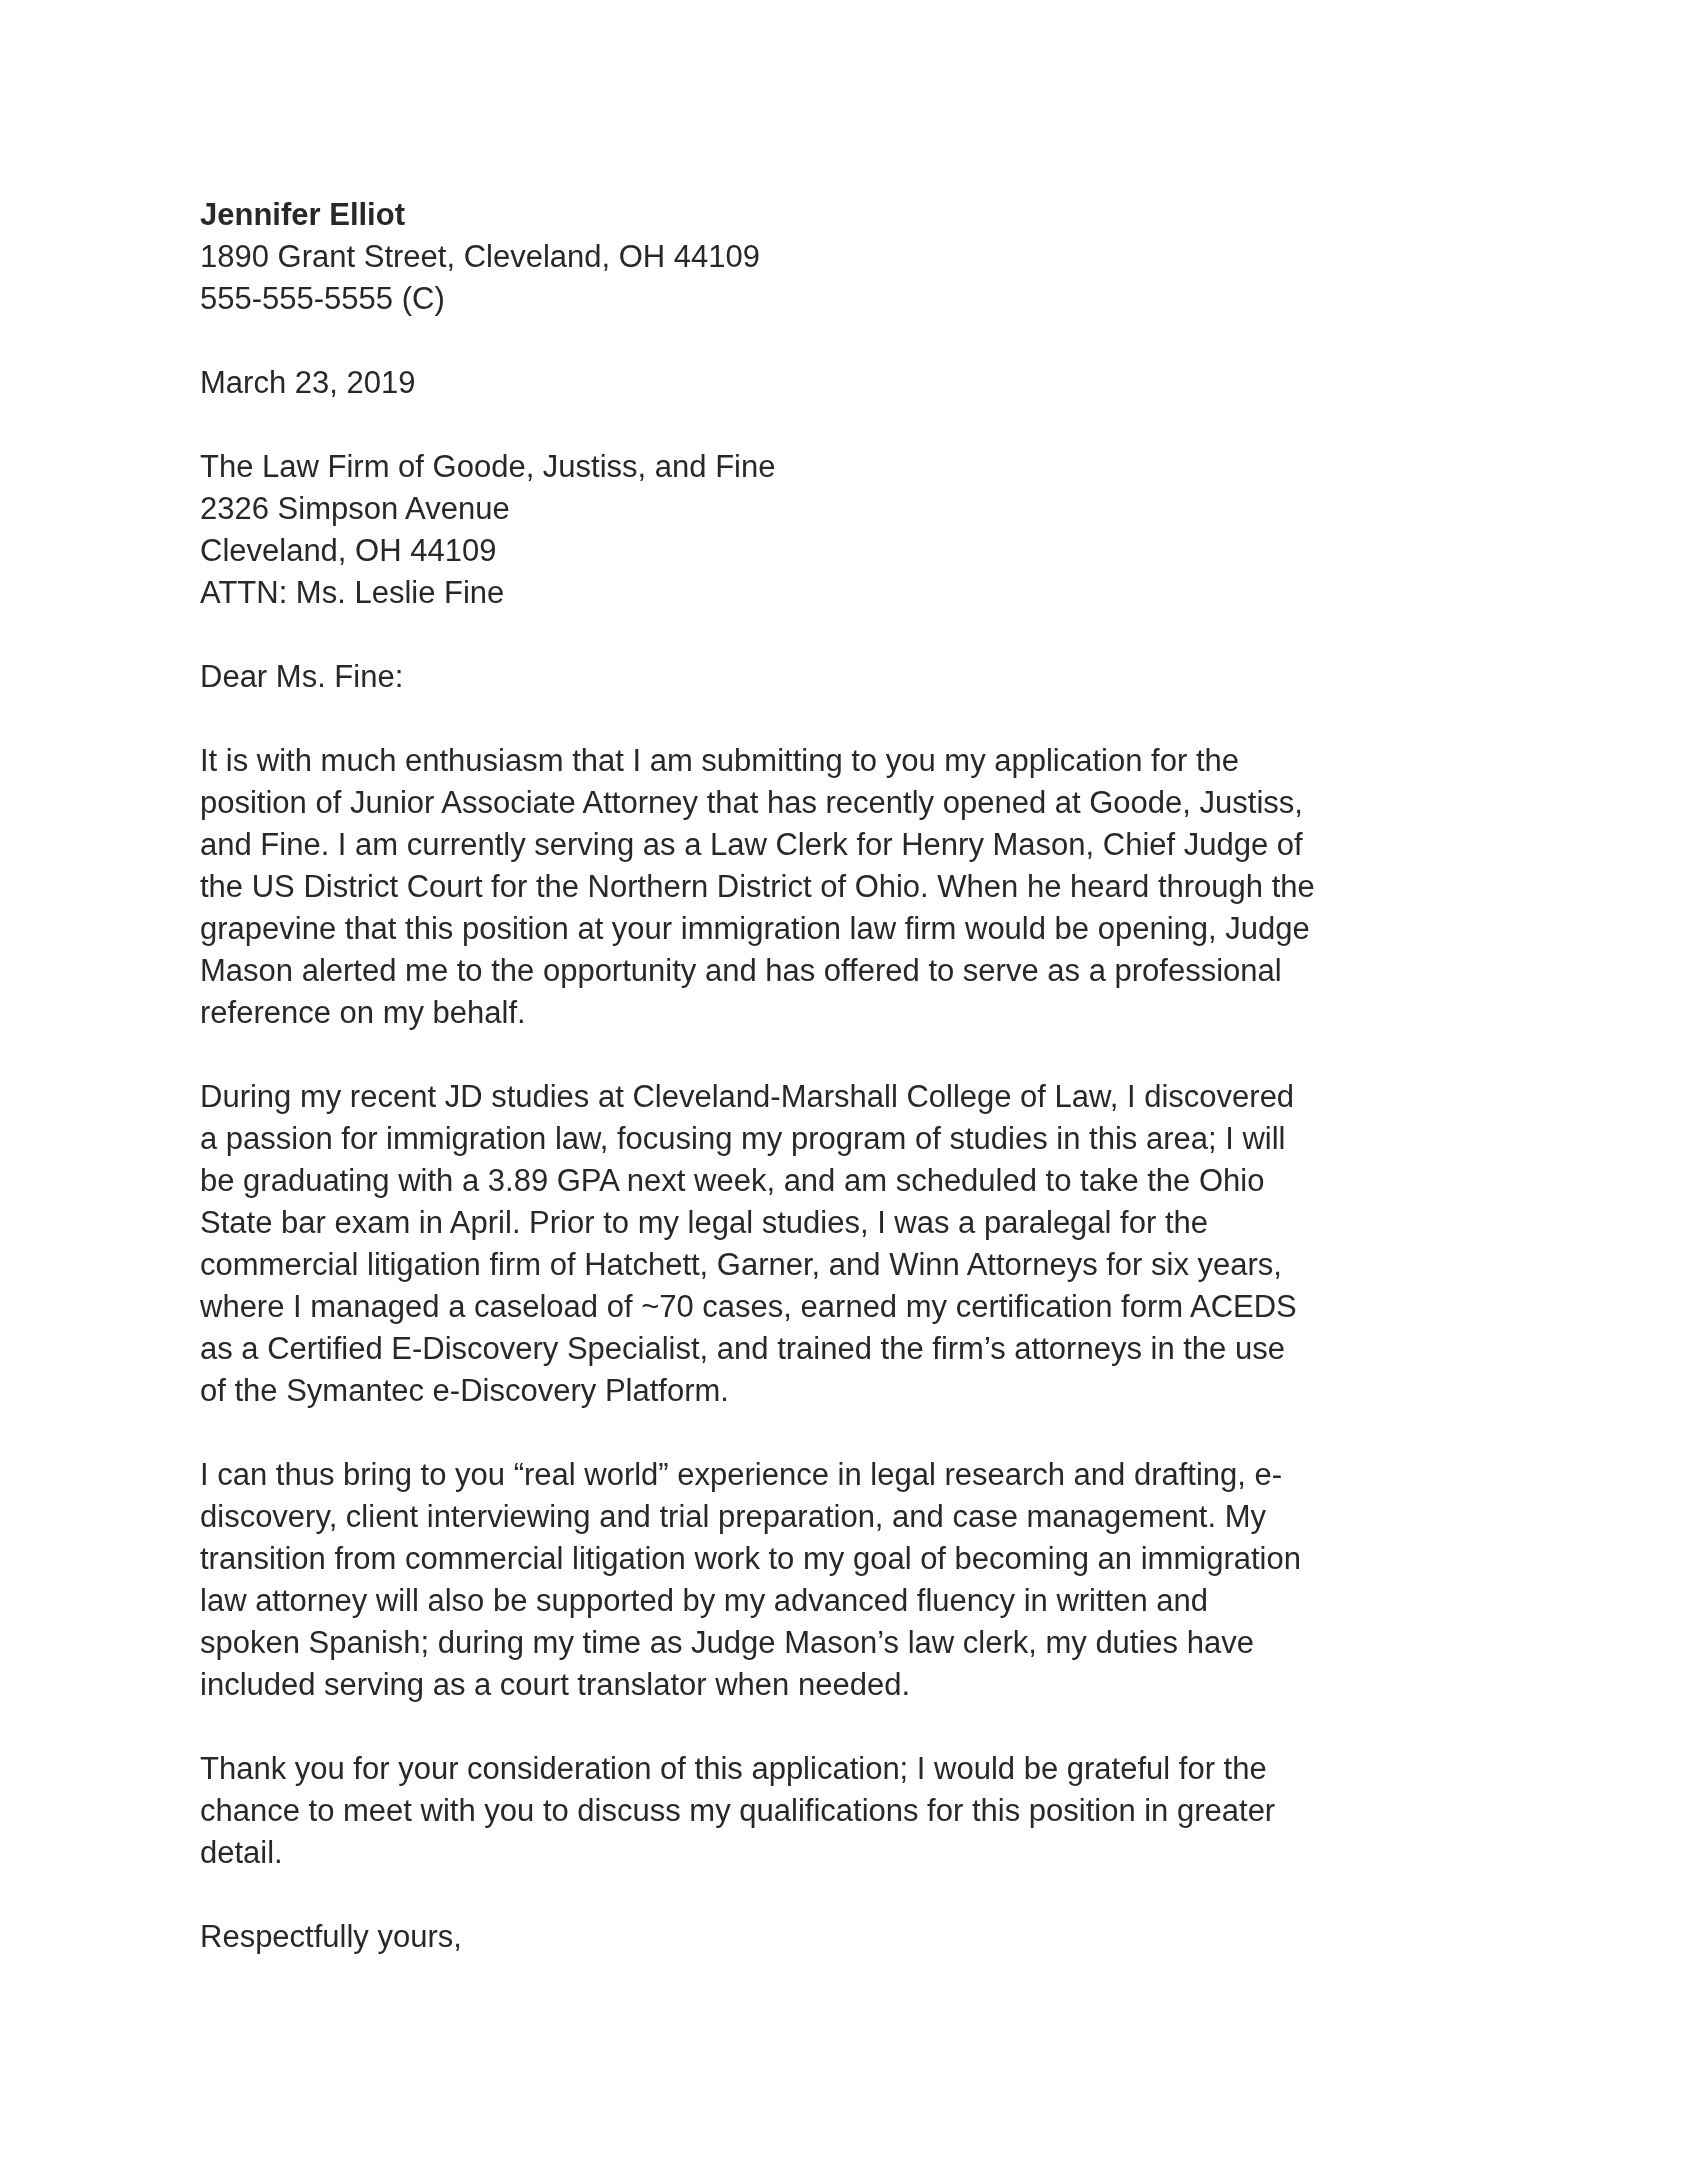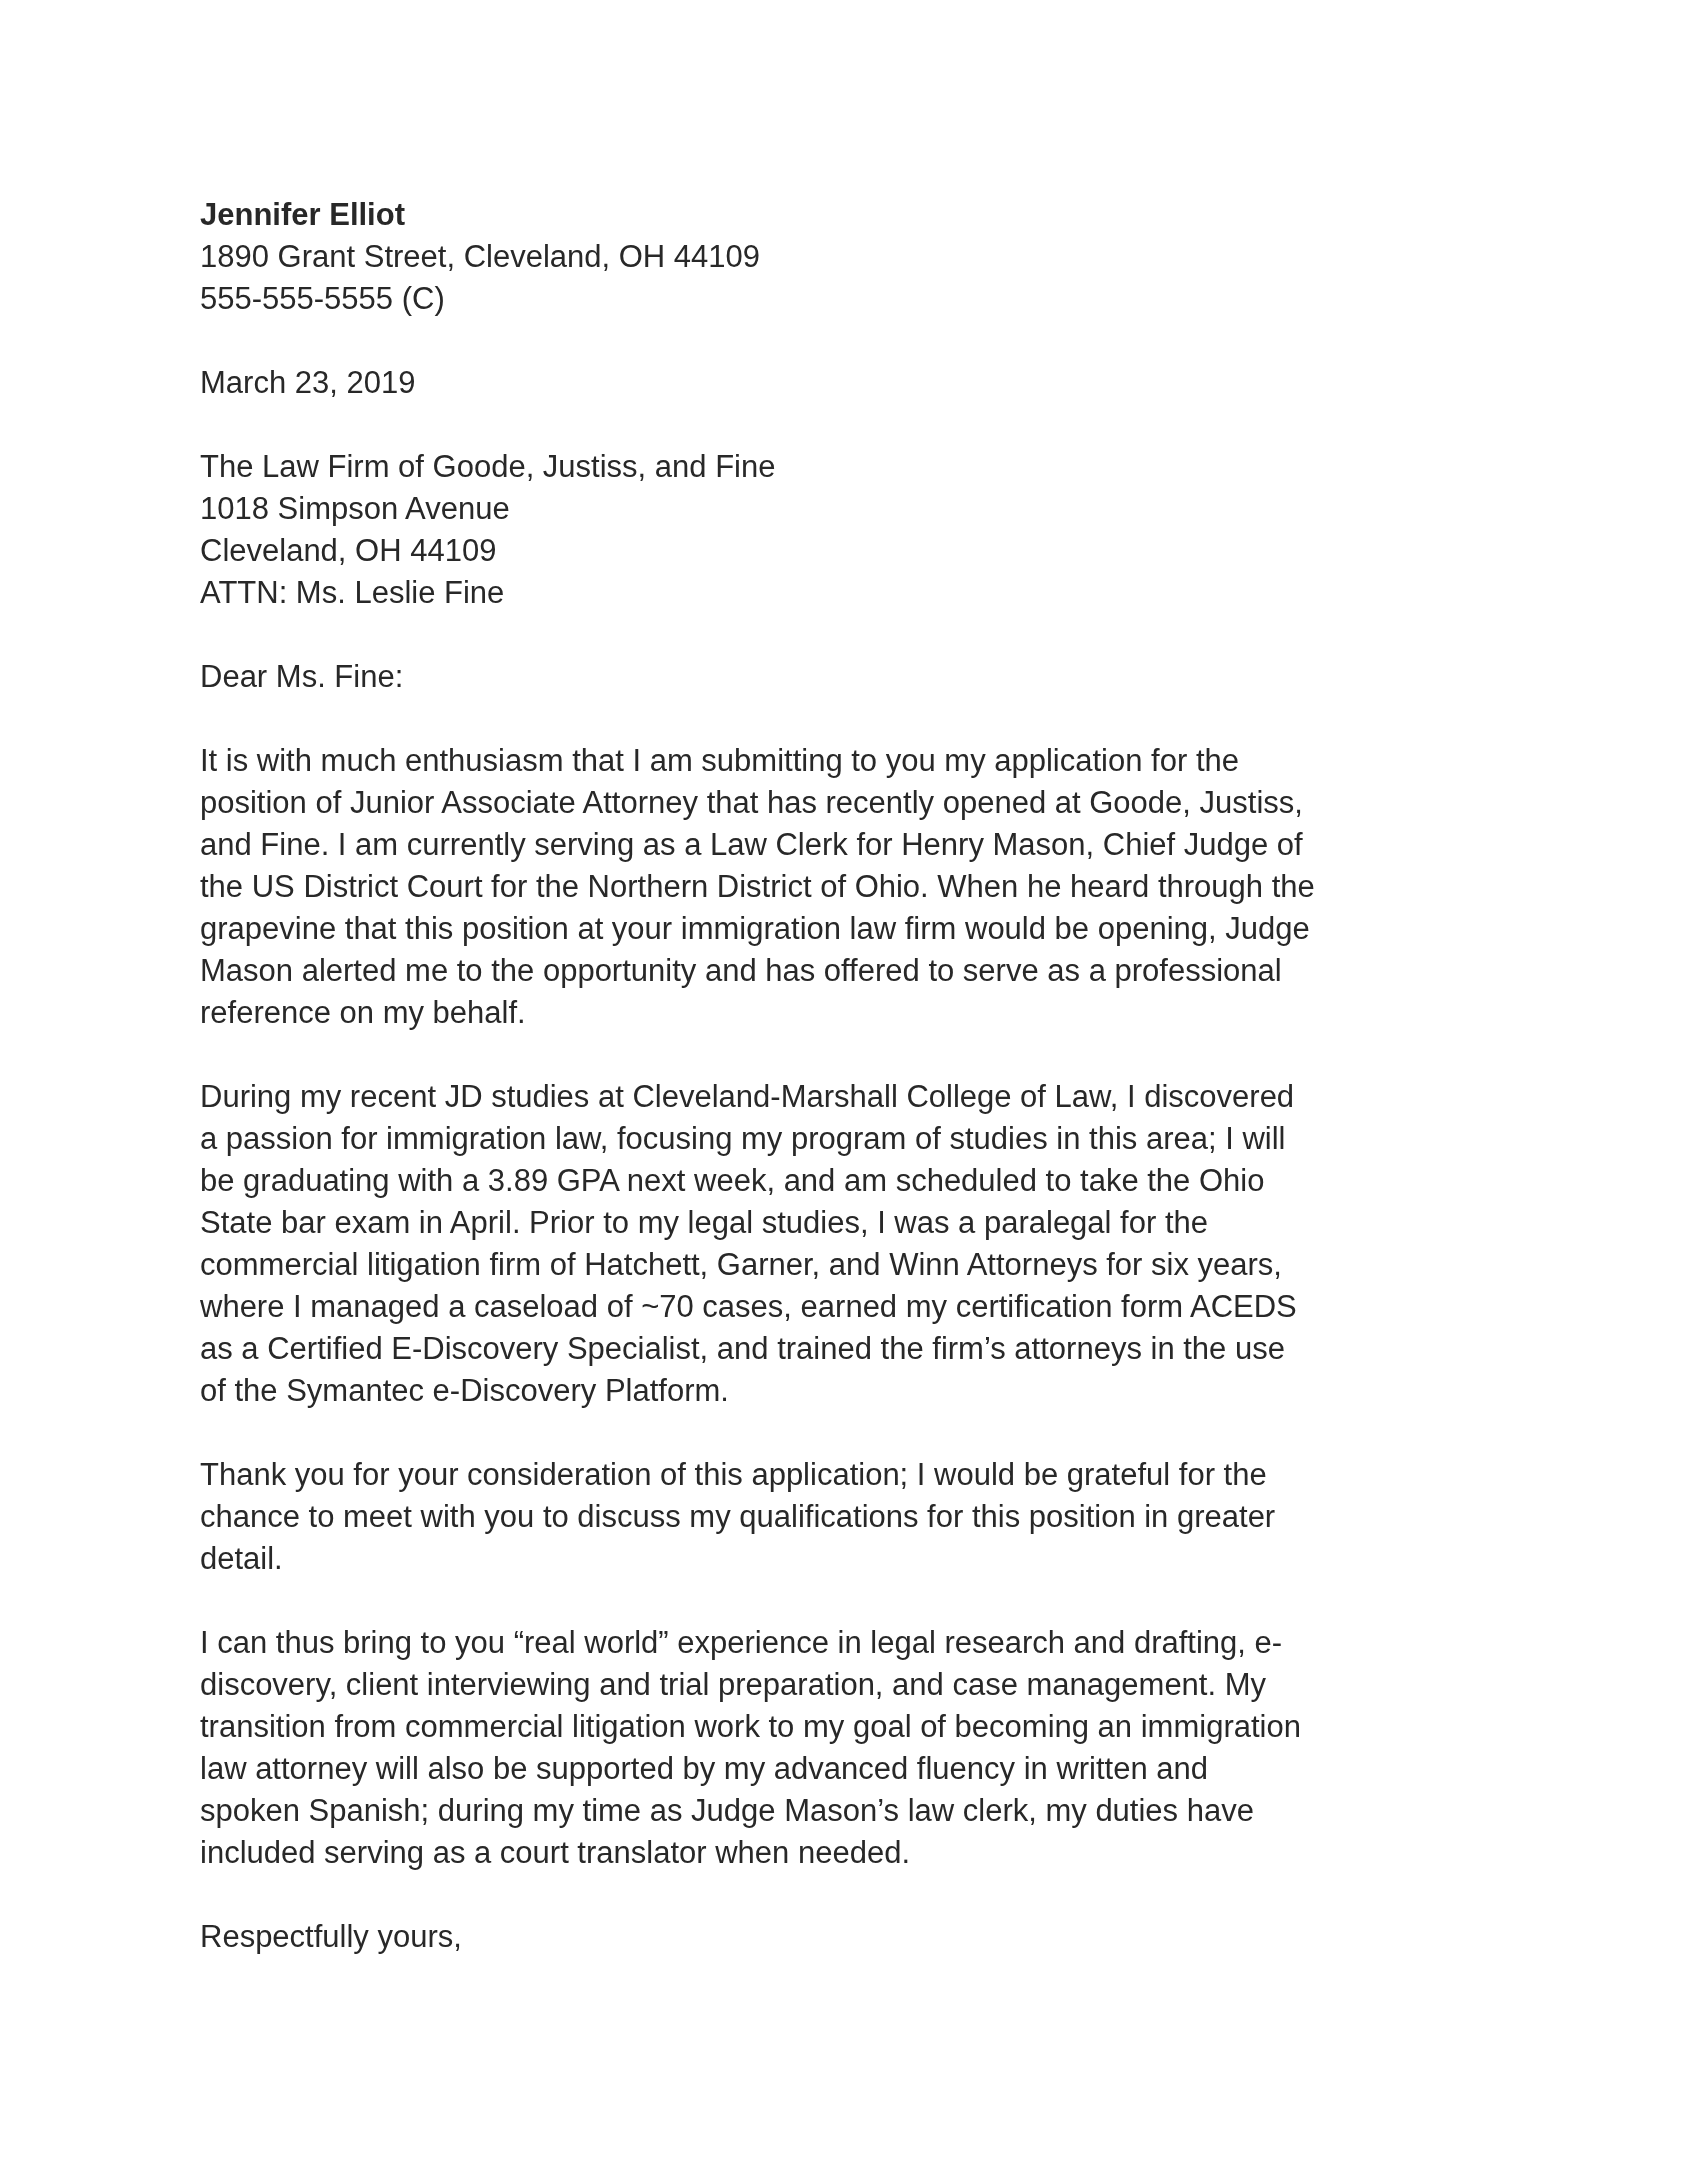--- a/index.html
+++ b/index.html
@@ -45,21 +45,21 @@
     <div class="line">1890 Grant Street, Cleveland, OH 44109</div>
     <div class="line">555-555-5555 (C)</div>
   </div>
 
   <div class="block">
     <div class="line">March 23, 2019</div>
   </div>
 
   <div class="block">
     <div class="line">The Law Firm of Goode, Justiss, and Fine</div>
-    <div class="line">1018 Simpson Avenue</div>
+    <div class="line">2326 Simpson Avenue</div>
     <div class="line">Cleveland, OH 44109</div>
     <div class="line">ATTN: Ms. Leslie Fine</div>
   </div>
 
   <div class="block">
     <div class="line">Dear Ms. Fine:</div>
   </div>
 
   <div class="para">It is with much enthusiasm that I am submitting to you my application for the
 position of Junior Associate Attorney that has recently opened at Goode, Justiss,
@@ -69,28 +69,28 @@
 Mason alerted me to the opportunity and has offered to serve as a professional
 reference on my behalf.</div>
   <div class="para">During my recent JD studies at Cleveland-Marshall College of Law, I discovered
 a passion for immigration law, focusing my program of studies in this area; I will
 be graduating with a 3.89 GPA next week, and am scheduled to take the Ohio
 State bar exam in April. Prior to my legal studies, I was a paralegal for the
 commercial litigation firm of Hatchett, Garner, and Winn Attorneys for six years,
 where I managed a caseload of ~70 cases, earned my certification form ACEDS
 as a Certified E-Discovery Specialist, and trained the firm’s attorneys in the use
 of the Symantec e-Discovery Platform.</div>
-  <div class="para">Thank you for your consideration of this application; I would be grateful for the
-chance to meet with you to discuss my qualifications for this position in greater
-detail.</div>
   <div class="para">I can thus bring to you “real world” experience in legal research and drafting, e-
 discovery, client interviewing and trial preparation, and case management. My
 transition from commercial litigation work to my goal of becoming an immigration
 law attorney will also be supported by my advanced fluency in written and
 spoken Spanish; during my time as Judge Mason’s law clerk, my duties have
 included serving as a court translator when needed.</div>
+  <div class="para">Thank you for your consideration of this application; I would be grateful for the
+chance to meet with you to discuss my qualifications for this position in greater
+detail.</div>
 
   <div class="block">
     <div class="line">Respectfully yours,</div>
   </div>
 
 </div>
 
 
 </body></html>

